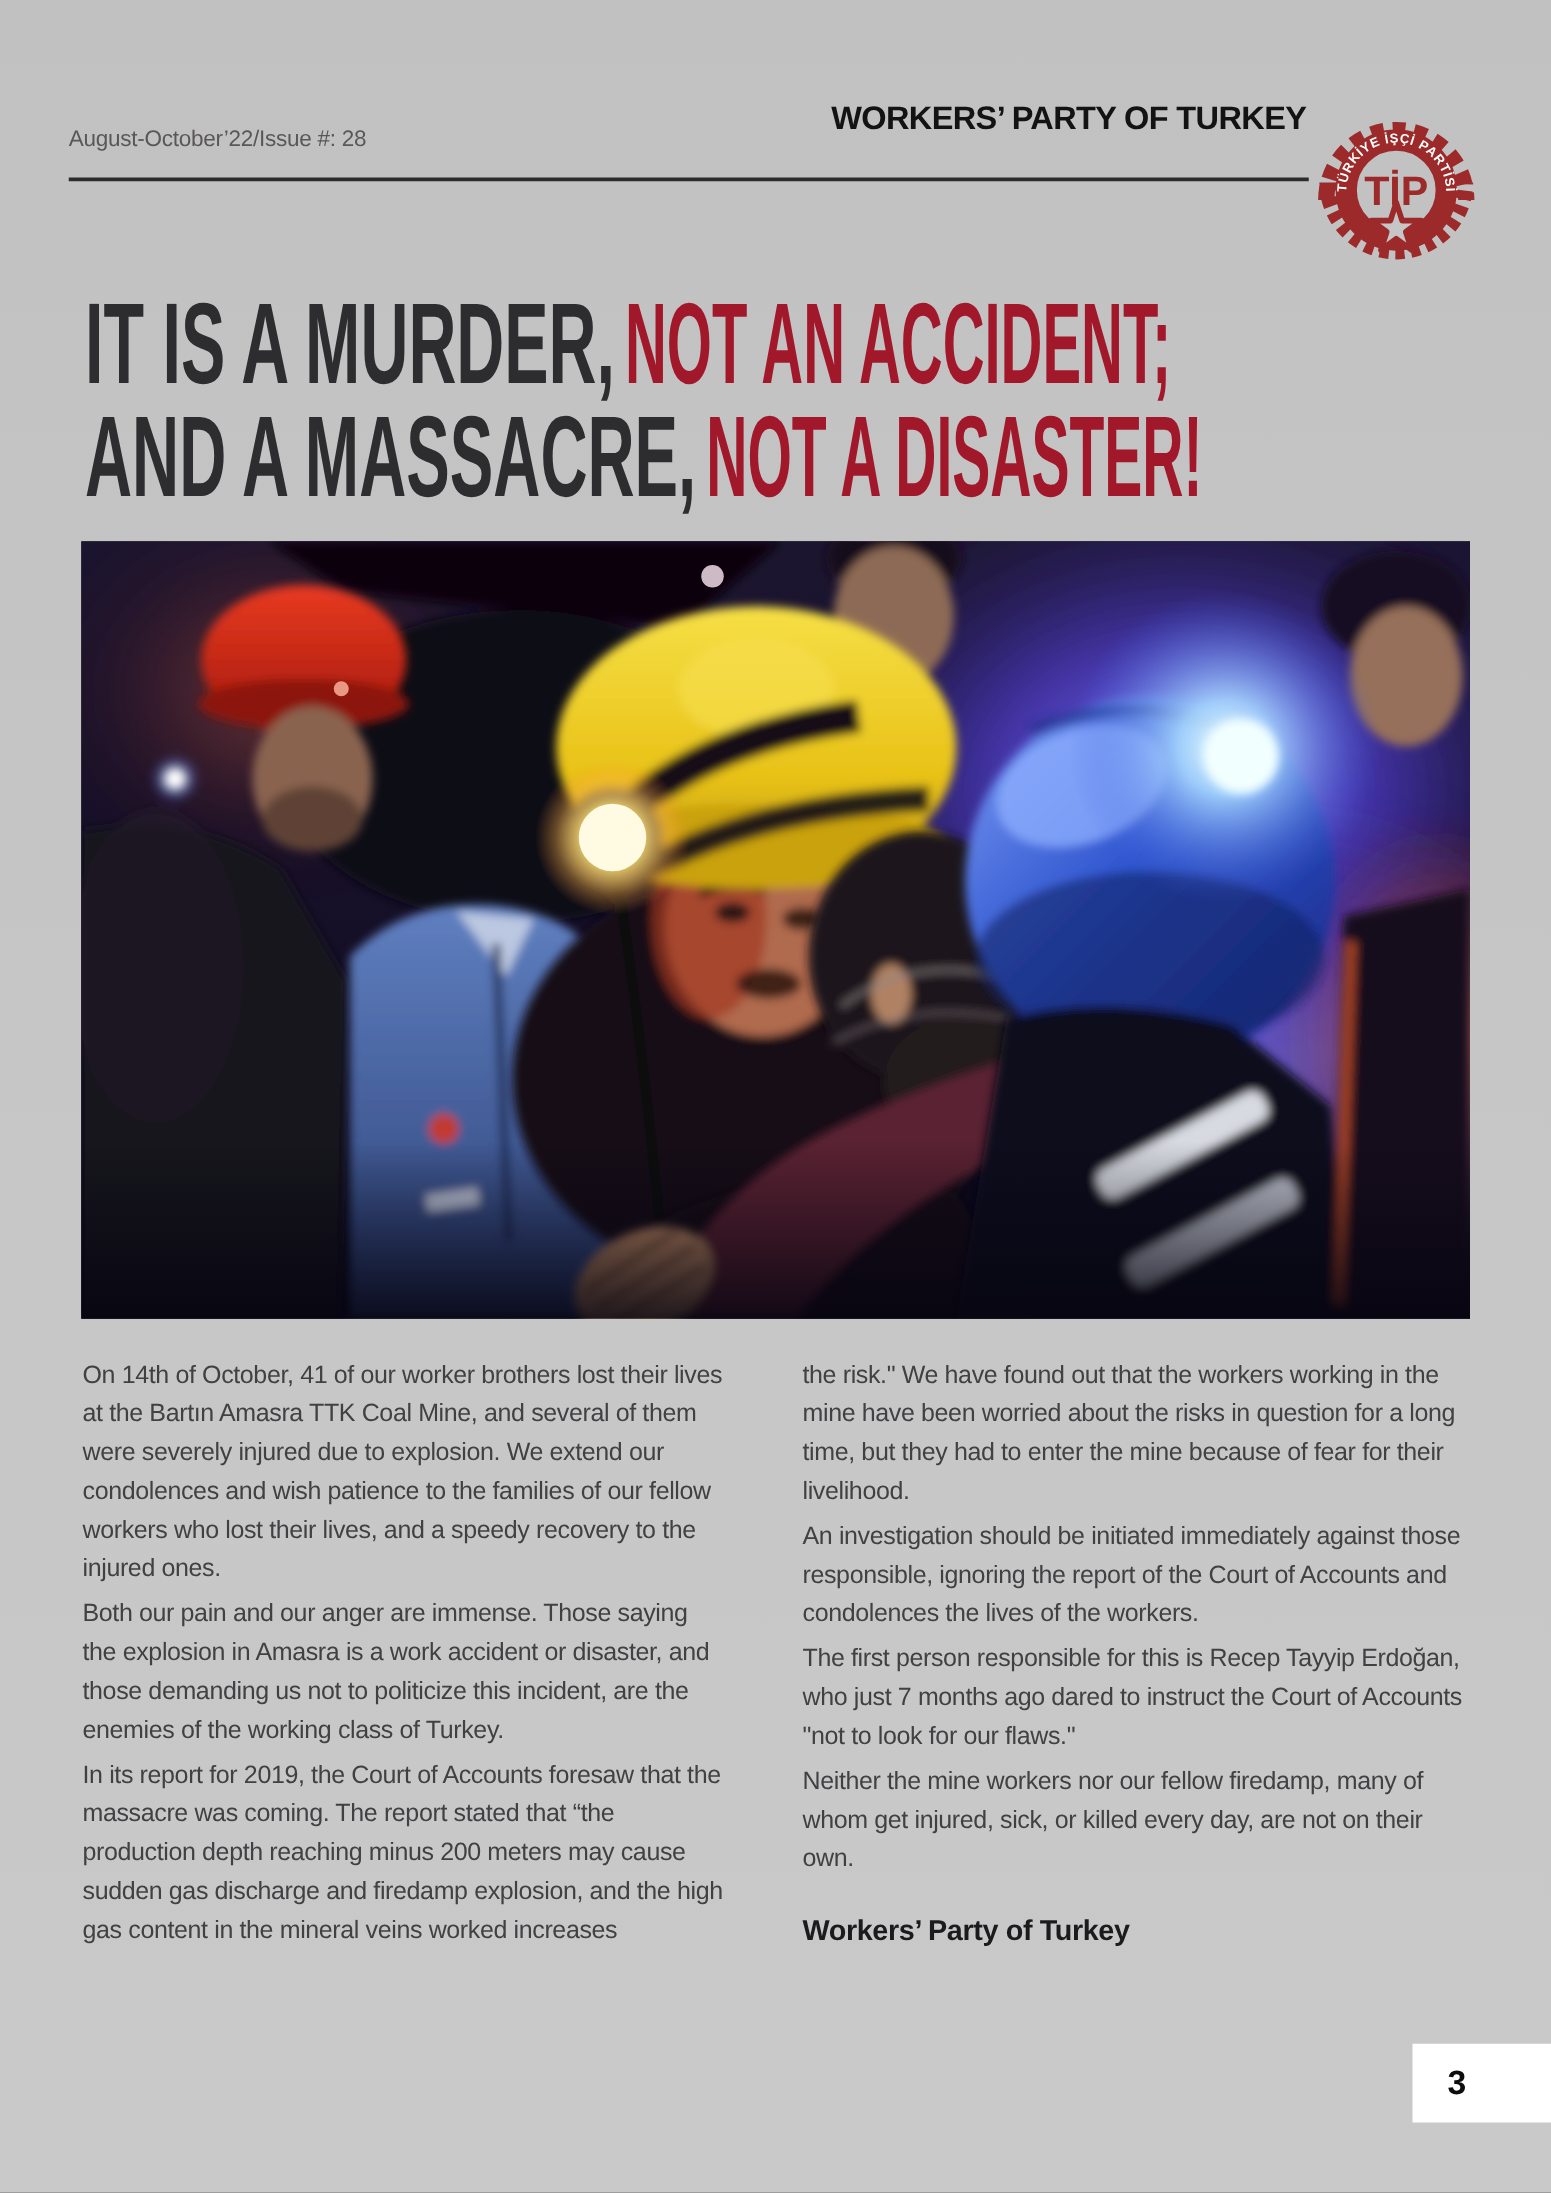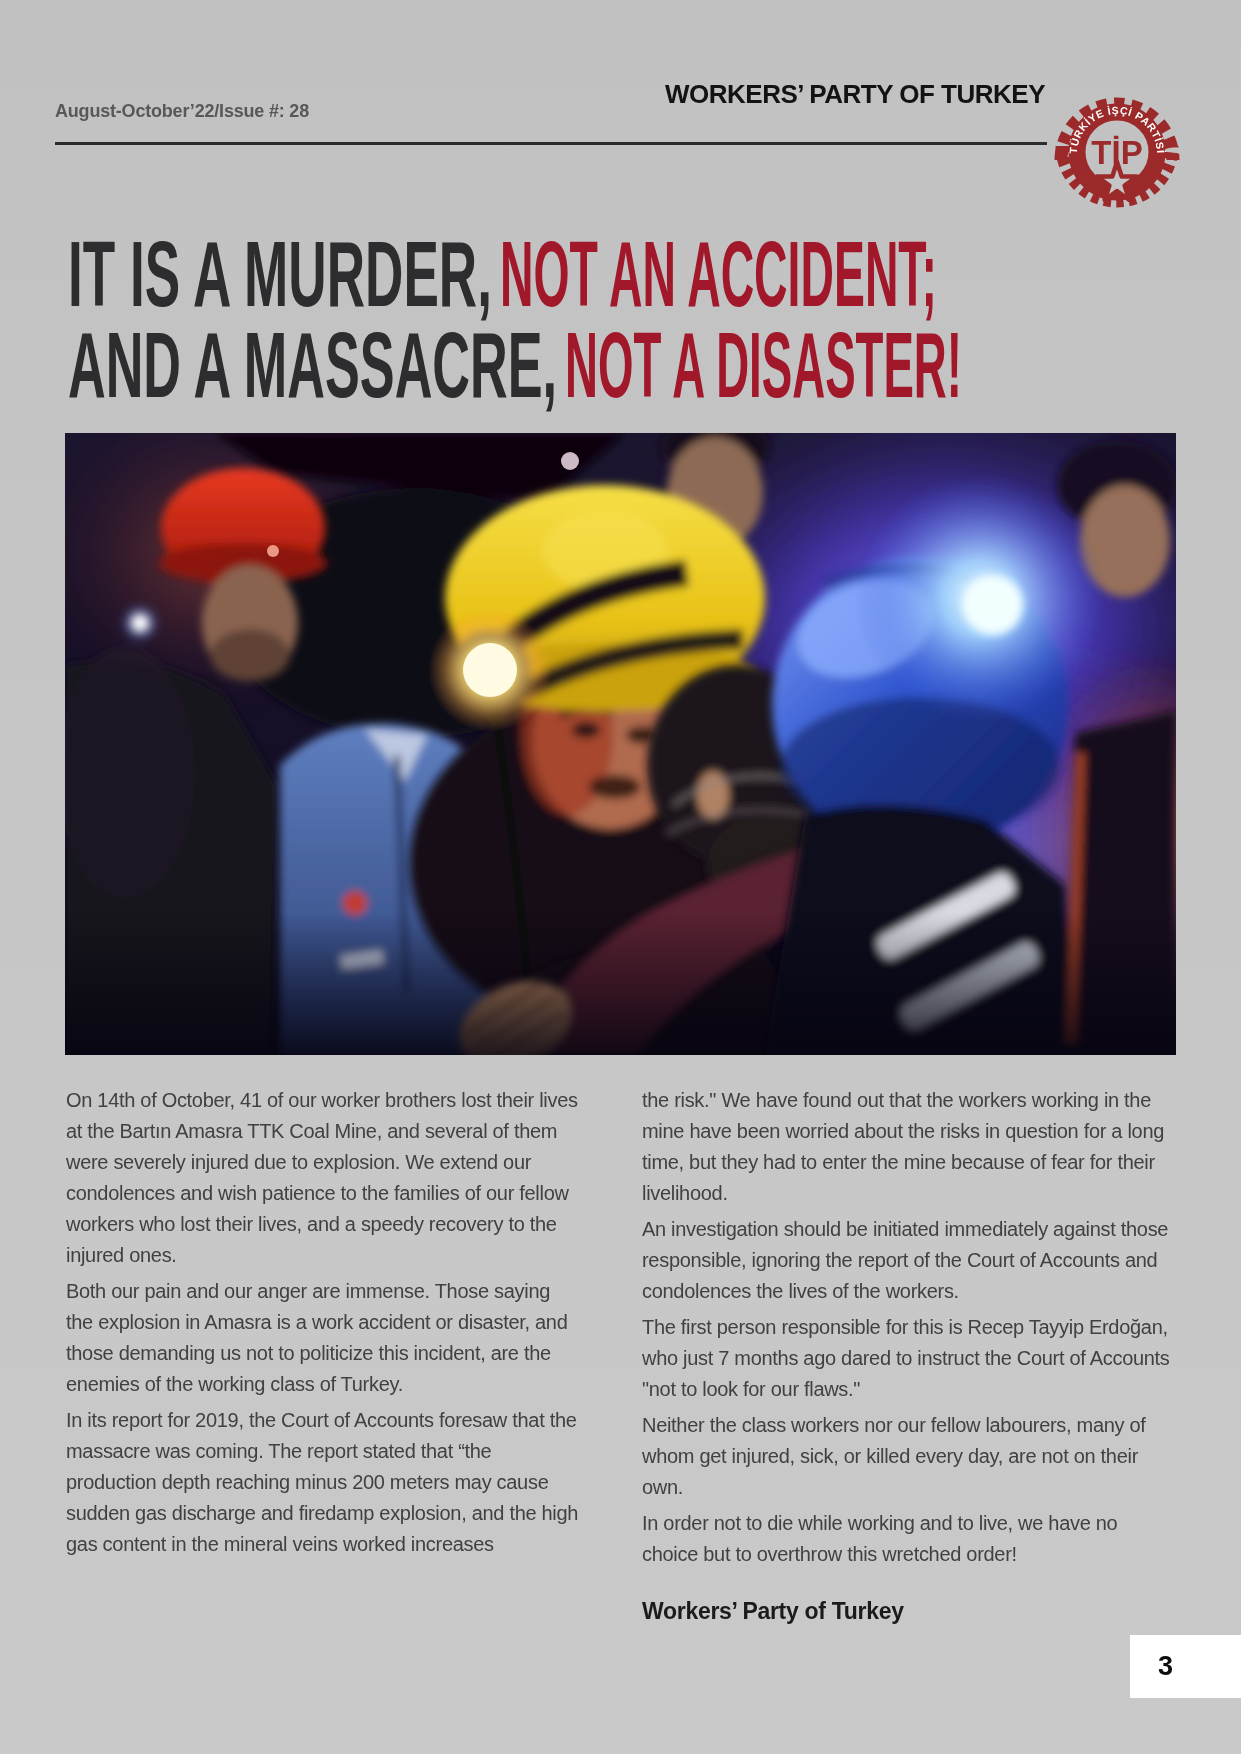--- a/index.html
+++ b/index.html
@@ -7,21 +7,21 @@
     position:relative;
     width:1241px;height:1754px;
     margin:0 auto;
     background:linear-gradient(180deg,#c1c1c2 0%,#c6c6c7 45%,#c9c9ca 100%);
     font-family:"Liberation Sans", sans-serif;
     overflow:hidden;
   }
   
   .issue-line{
     position:absolute;left:55px;top:101px;
-    font-size:18px;font-weight:bold;color:#5a5856;
+    font-size:18px;font-weight:normal;color:#5a5856;
     letter-spacing:-0.2px;
   }
   .header-rule{
     position:absolute;left:55px;top:142px;width:992px;height:3px;
     background:#2c2c2c;
   }
   .party-name{
     position:absolute;right:196px;top:79px;
     font-size:26px;font-weight:bold;color:#131313;
     letter-spacing:-0.5px;
@@ -273,22 +273,21 @@
   <div class="col col-left">
     <p>On 14th of October, 41 of our worker brothers lost their lives at the Bartın Amasra TTK Coal Mine, and several of them were severely injured due to explosion. We extend our condolences and wish patience to the families of our fellow workers who lost their lives, and a speedy recovery to the injured ones.</p>
     <p>Both our pain and our anger are immense. Those saying the explosion in Amasra is a work accident or disaster, and those demanding us not to politicize this incident, are the enemies of the working class of Turkey.</p>
     <p>In its report for 2019, the Court of Accounts foresaw that the massacre was coming. The report stated that “the production depth reaching minus 200 meters may cause sudden gas discharge and firedamp explosion, and the high gas content in the mineral veins worked increases</p>
   </div>
 
   <div class="col col-right">
     <p>the risk." We have found out that the workers working in the mine have been worried about the risks in question for a long time, but they had to enter the mine because of fear for their livelihood.</p>
     <p>An investigation should be initiated immediately against those responsible, ignoring the report of the Court of Accounts and condolences the lives of the workers.</p>
     <p>The first person responsible for this is Recep Tayyip Erdoğan, who just 7 months ago dared to instruct the Court of Accounts "not to look for our flaws."</p>
-    <p>Neither the class workers nor our fellow labourers, many of whom get injured, sick, or killed every day, are not on their own.</p>
-    <p>In order not to die while working and to live, we have no choice but to overthrow this wretched order!</p>
+    <p>Neither the mine workers nor our fellow firedamp, many of whom get injured, sick, or killed every day, are not on their own.</p>
     <div class="signature">Workers’ Party of Turkey</div>
   </div>
 
   <div class="page-number-box">
     <span class="page-number">3</span>
   </div>
 
 </div>
 
 </body></html>

